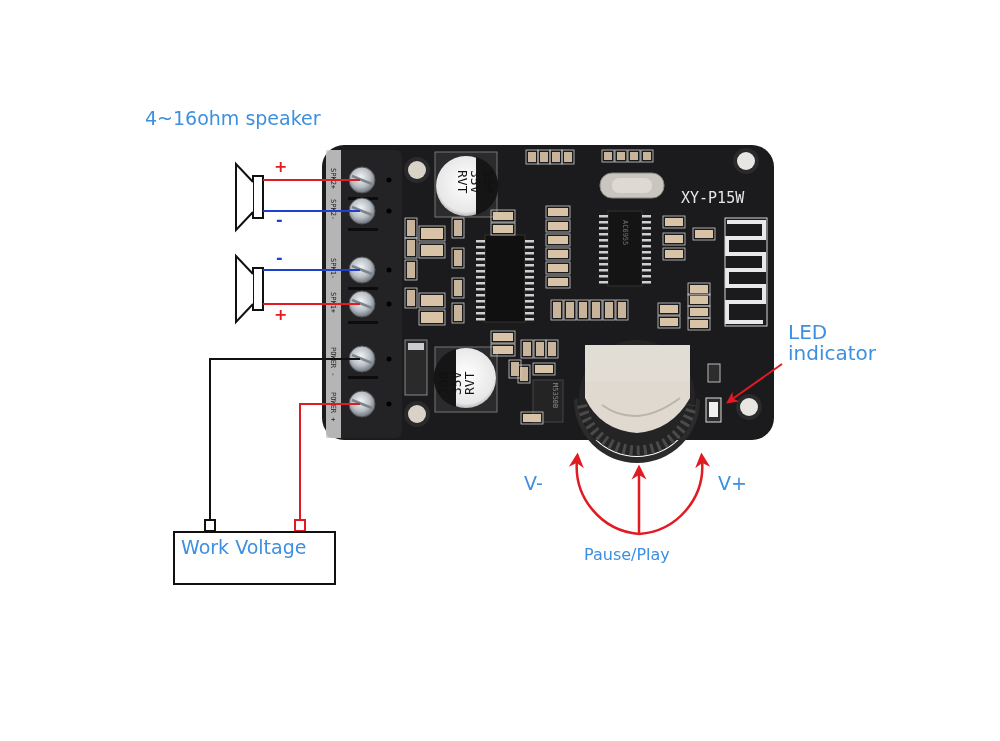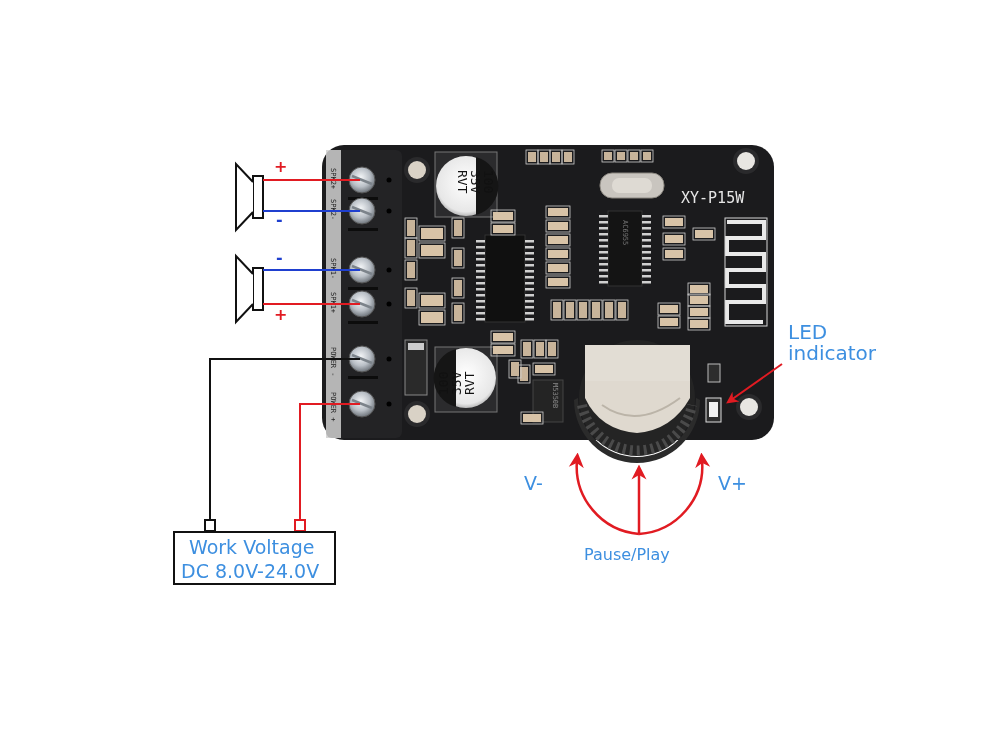--- a/index.html
+++ b/index.html
@@ -5,21 +5,21 @@
   html, body { margin:0; padding:0; background:#ffffff; }
   body { width:1000px; height:741px; position:relative; overflow:hidden; font-family:"DejaVu Sans", sans-serif; }
   #stage { position:absolute; left:0; top:0; width:1000px; height:741px; }
   .lbl { position:absolute; color:#3d8fe0; font-family:"DejaVu Sans", sans-serif; white-space:nowrap; line-height:1; }
   #title-label { left:145px; top:109px; font-size:19px; }
   #led-label { left:788px; top:322px; font-size:20px; line-height:21px; }
   #vminus-label { left:524px; top:474px; font-size:19px; }
   #vplus-label { left:718px; top:474px; font-size:19px; }
   #pause-label { left:584px; top:547px; font-size:16px; }
   #power-box { position:absolute; left:173px; top:531px; width:159px; height:50px; border:2px solid #111; background:#fff; }
-  #power-box .l1 { position:absolute; left:6px; top:3px; font-size:19px; color:#3d8fe0; white-space:nowrap;margin-left:8px; }
+  #power-box .l1 { position:absolute; left:6px; top:3px; font-size:19px; color:#3d8fe0; white-space:nowrap; }
   #power-box .l2 { position:absolute; left:6px; top:27px; font-size:19px; color:#3d8fe0; white-space:nowrap; }
   .sign { position:absolute; font-size:16px; font-weight:bold; line-height:1; font-family:"DejaVu Sans", sans-serif; }
   .sign.red { color:#e11b22; }
   .sign.blue { color:#1f3fcf; }
   .board-text { font-family:"DejaVu Sans Mono", monospace; }
 </style>
 </head>
 <body>
 
 <div id="stage">
@@ -352,32 +352,32 @@
 
     <line x1="782" y1="364" x2="731" y2="400" stroke="#e11b22" stroke-width="2" marker-end="url(#arrowRed)"></line>
 
     <g>
       <path d="M639,534 A68,68 0 0 1 577,460" fill="none" stroke="#e11b22" stroke-width="2.5" marker-end="url(#arrowRed)"></path>
       <path d="M639,534 A68,68 0 0 0 702,460" fill="none" stroke="#e11b22" stroke-width="2.5" marker-end="url(#arrowRed)"></path>
       <line x1="639" y1="534" x2="639" y2="472" stroke="#e11b22" stroke-width="2.5" marker-end="url(#arrowRed)"></line>
     </g>
   </svg>
 
+  <div id="title-label" class="lbl">4~16ohm speaker</div>
 
   <div class="sign red" style="left:274px;top:159px">+</div>
   <div class="sign blue" style="left:276px;top:212px">-</div>
   <div class="sign blue" style="left:276px;top:250px">-</div>
   <div class="sign red" style="left:274px;top:307px">+</div>
 
   <div id="led-label" class="lbl">
     <div>LED</div>
     <div>indicator</div>
   </div>
 
   <div id="vminus-label" class="lbl">V-</div>
   <div id="vplus-label" class="lbl">V+</div>
   <div id="pause-label" class="lbl">Pause/Play</div>
 
   <div id="power-box">
     <div class="l1">Work Voltage</div>
-    <div class="l2">DC 8.0V-24.0V</div>
   </div>
 </div>
 
 </body></html>

